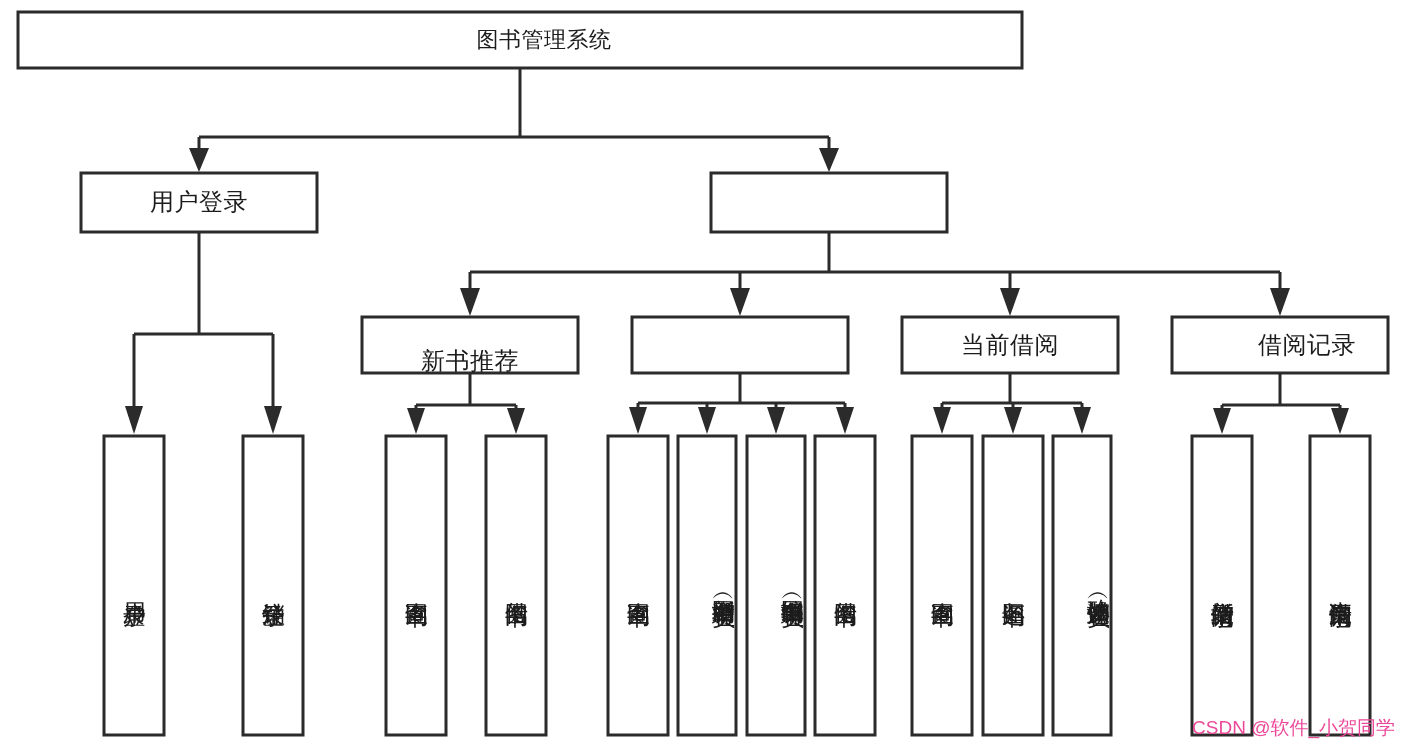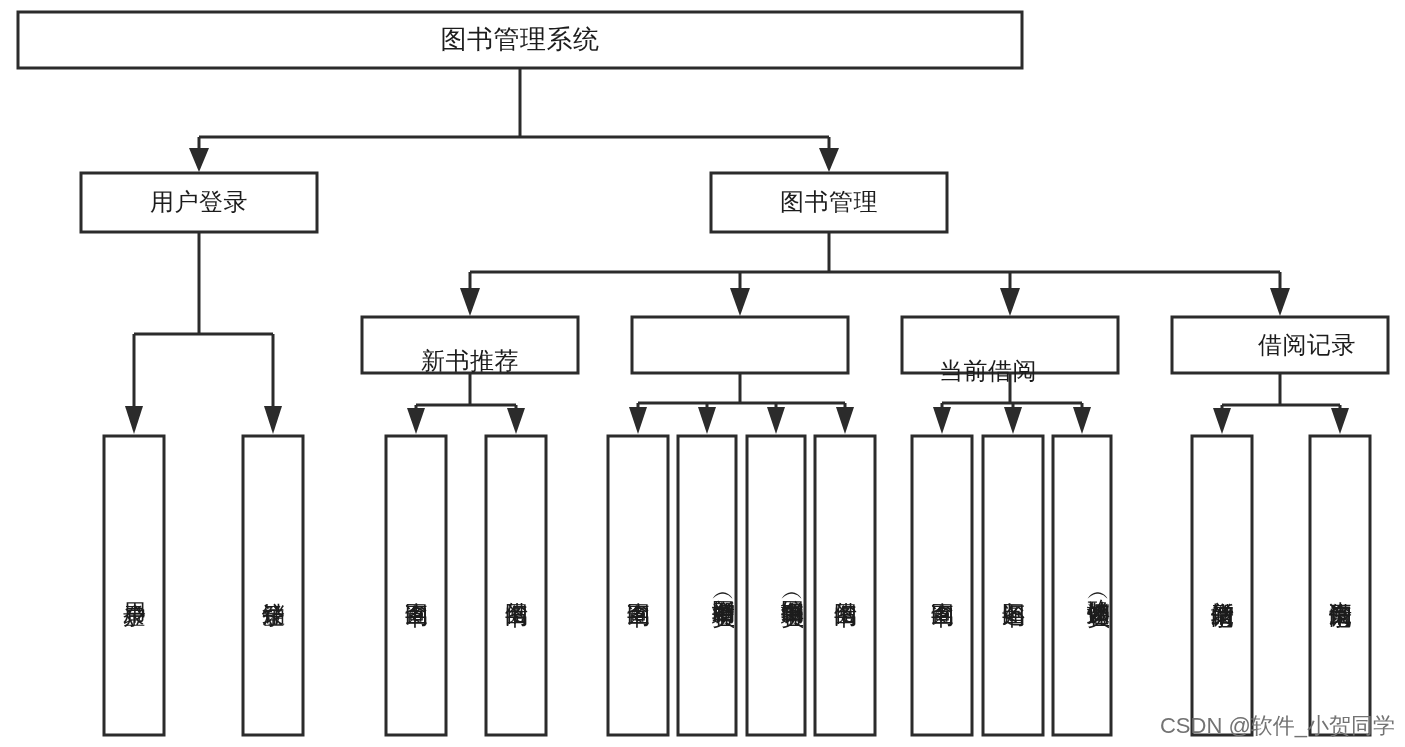--- a/index.html
+++ b/index.html
@@ -61,22 +61,22 @@
     align-items: center;
     justify-content: center;
     font-size: 23px;
     letter-spacing: 1px;
   }
   .watermark {
     position: absolute;
     right: 10px;
     bottom: 6px;
     font-family: "Liberation Sans", "DejaVu Sans", sans-serif;
-    font-size: 22px;
-    color: #737373;
+    font-size: 19px;
+    color: #ec4899;
     white-space: nowrap;
     pointer-events: none;
   }
 </style>
 </head>
 <body>
 
 <div id="diagram-root">
 
   <svg class="tree-canvas" viewBox="0 0 1405 747" xmlns="http://www.w3.org/2000/svg">
@@ -180,27 +180,26 @@
     <rect class="node-box" x="678" y="436" width="58" height="299"></rect>
     <rect class="node-box" x="747" y="436" width="58" height="299"></rect>
     <rect class="node-box" x="815" y="436" width="60" height="299"></rect>
     <rect class="node-box" x="912" y="436" width="60" height="299"></rect>
     <rect class="node-box" x="983" y="436" width="60" height="299"></rect>
     <rect class="node-box" x="1053" y="436" width="58" height="299"></rect>
     <rect class="node-box" x="1192" y="436" width="60" height="299"></rect>
     <rect class="node-box" x="1310" y="436" width="60" height="299"></rect>
   </svg>
 
-  <div class="node-label" style="left:18px;  top:12px;  width:1004px; height:56px;  font-size:26px;">图书管理系统</div>
+  <div class="node-label" style="left:18px;  top:12px;  width:1004px; height:56px;  font-size:22px;padding-left:24px;">图书管理系统</div>
 
   <div class="node-label" style="left:81px;  top:173px; width:236px; height:59px;">用户登录</div>
-  <div class="node-label" style="left:711px; top:173px; width:236px; height:59px;">图书管理</div>
 
   <div class="node-label" style="left:362px;  top:317px; width:216px; height:56px;margin-top:16px;">新书推荐</div>
-  <div class="node-label" style="left:880px;  top:317px; width:216px; height:56px;margin-top:26px;">当前借阅</div>
+  <div class="node-label" style="left:902px;  top:317px; width:216px; height:56px;">当前借阅</div>
   <div class="node-label" style="left:1172px; top:317px; width:216px; height:56px;padding-left:27px;">借阅记录</div>
 
   <div class="node-label vertical" style="left:104px;  top:436px; width:60px; height:299px;">用户登录</div>
   <div class="node-label vertical" style="left:243px;  top:436px; width:60px; height:299px;">注销登录</div>
   <div class="node-label vertical" style="left:386px;  top:436px; width:60px; height:299px;">查询图书</div>
   <div class="node-label vertical" style="left:486px;  top:436px; width:60px; height:299px;">借阅图书</div>
   <div class="node-label vertical" style="left:608px;  top:436px; width:60px; height:299px;">查询图书</div>
   <div class="node-label vertical" style="left:678px;  top:440px; width:58px; height:291px; align-items:flex-start;">新增图书（管理员）</div>
   <div class="node-label vertical" style="left:747px;  top:440px; width:58px; height:291px; align-items:flex-start;">编辑图书（管理员）</div>
   <div class="node-label vertical" style="left:815px;  top:436px; width:60px; height:299px;">借阅图书</div>

